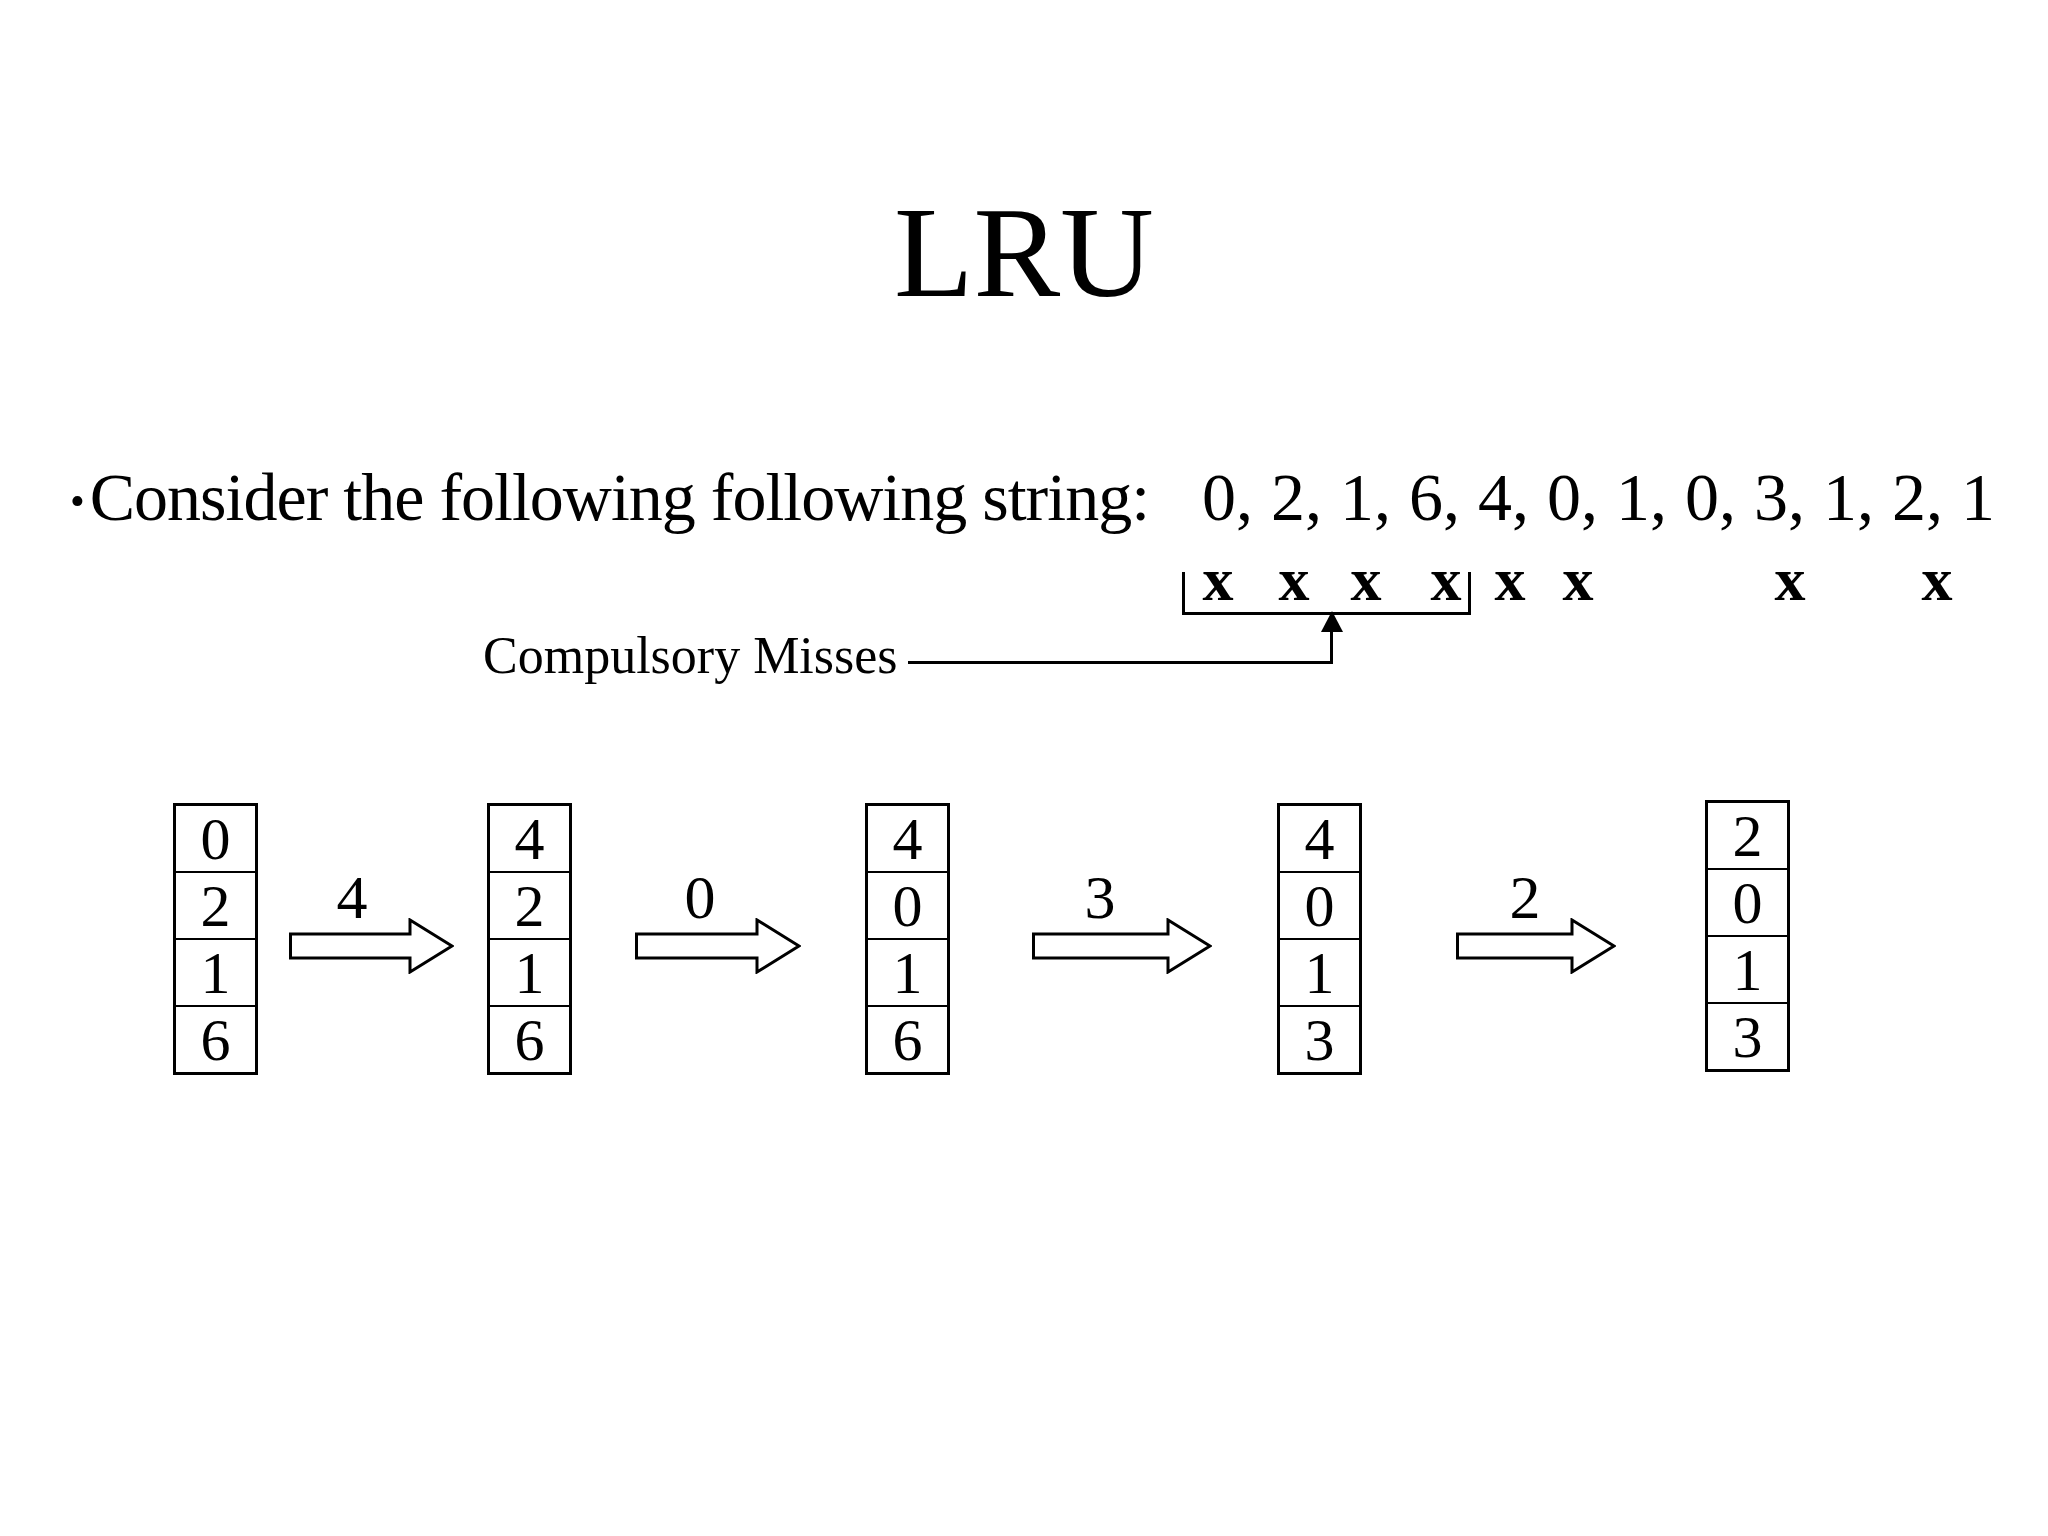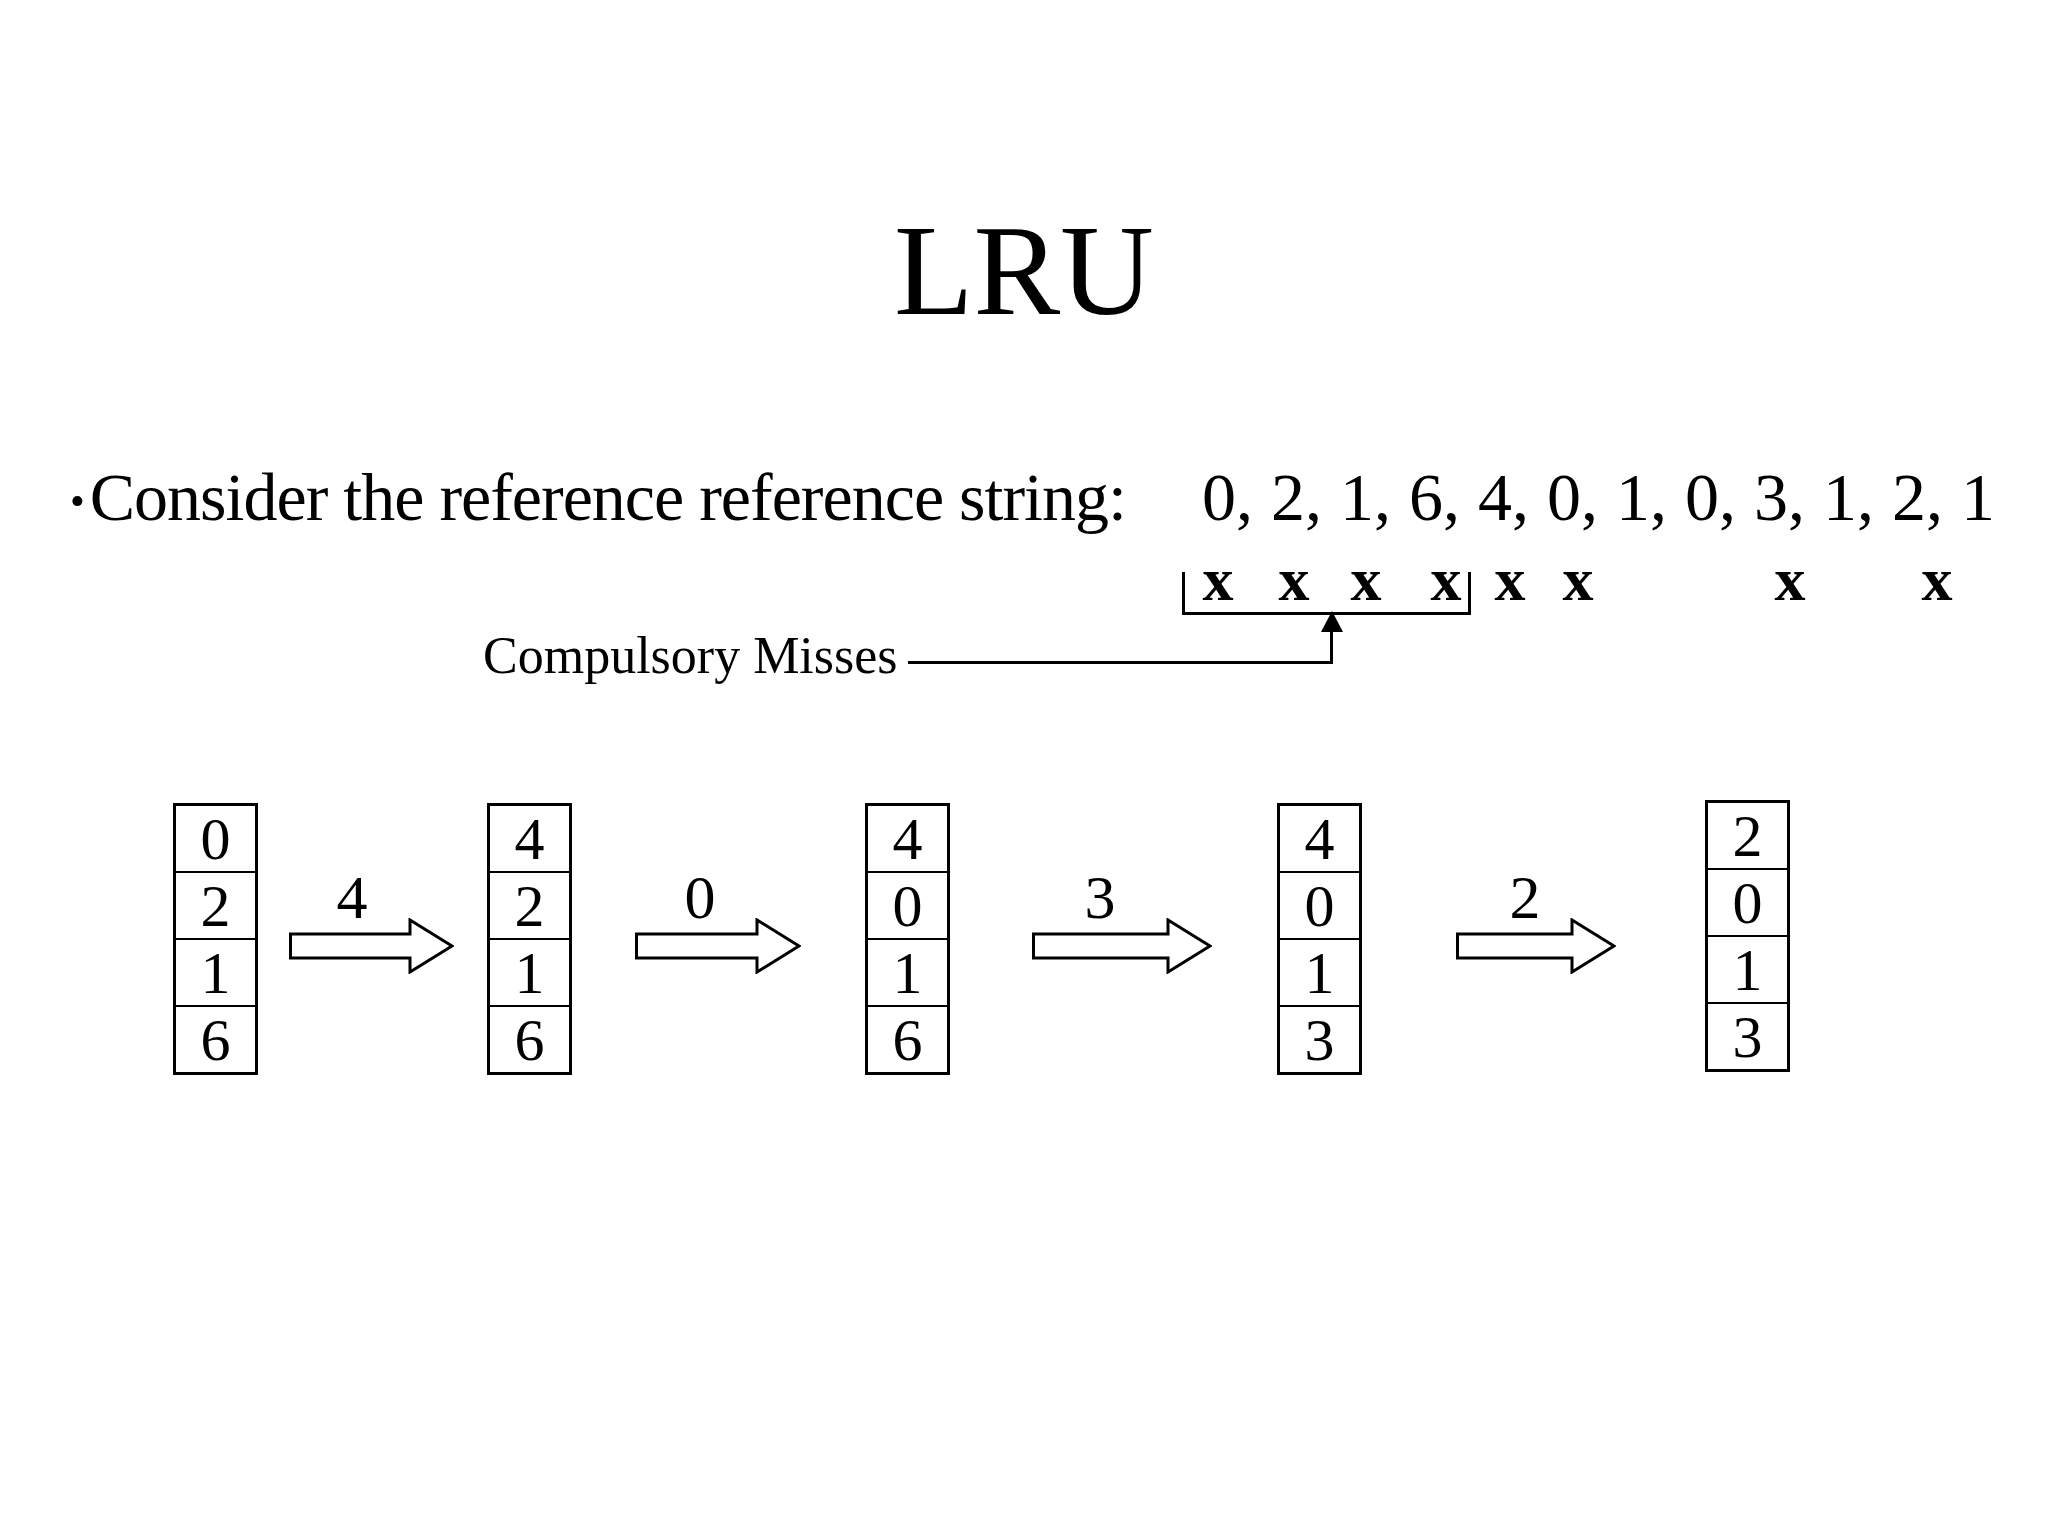--- a/index.html
+++ b/index.html
@@ -6,21 +6,21 @@
   .slide{
     position:relative;
     width:2048px;height:1536px;
     background:#ffffff;
     font-family:"Liberation Serif","DejaVu Serif",serif;
     color:#000;
     overflow:hidden;
   }
   .abs{position:absolute;}
   .title{
-    left:0;top:205px;width:2048px;
+    left:0;top:187px;width:2048px;
     text-align:center;
     font-size:130px;line-height:1;
     white-space:nowrap;
   }
   .bullet-line{
     left:70px;top:463px;
     font-size:68px;line-height:1;
     letter-spacing:-1px;
     white-space:nowrap;
   }
@@ -74,21 +74,21 @@
     white-space:nowrap;
   }
 </style>
 </head>
 <body>
 
 <div class="slide">
 
   <div class="abs title">LRU</div>
 
-  <div class="abs bullet-line"><span class="bullet-glyph">•</span><span>Consider the reference reference string:</span></div>
+  <div class="abs bullet-line"><span class="bullet-glyph">•</span><span>Consider the following following string:</span></div>
 
   <div id="ref-values">
       <span class="ref-cell" style="left: 1202px;">0,</span>
       <span class="ref-cell" style="left: 1271px;">2,</span>
       <span class="ref-cell" style="left: 1340px;">1,</span>
       <span class="ref-cell" style="left: 1409px;">6,</span>
       <span class="ref-cell" style="left: 1478px;">4,</span>
       <span class="ref-cell" style="left: 1547px;">0,</span>
       <span class="ref-cell" style="left: 1616px;">1,</span>
       <span class="ref-cell" style="left: 1685px;">0,</span>

